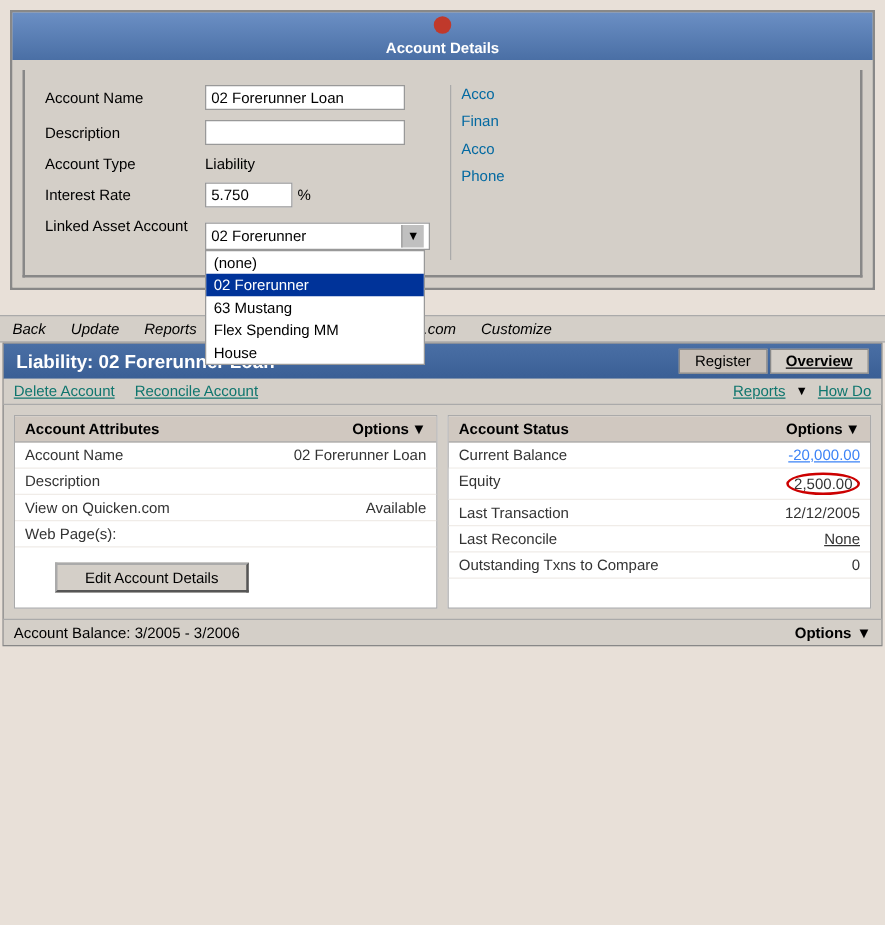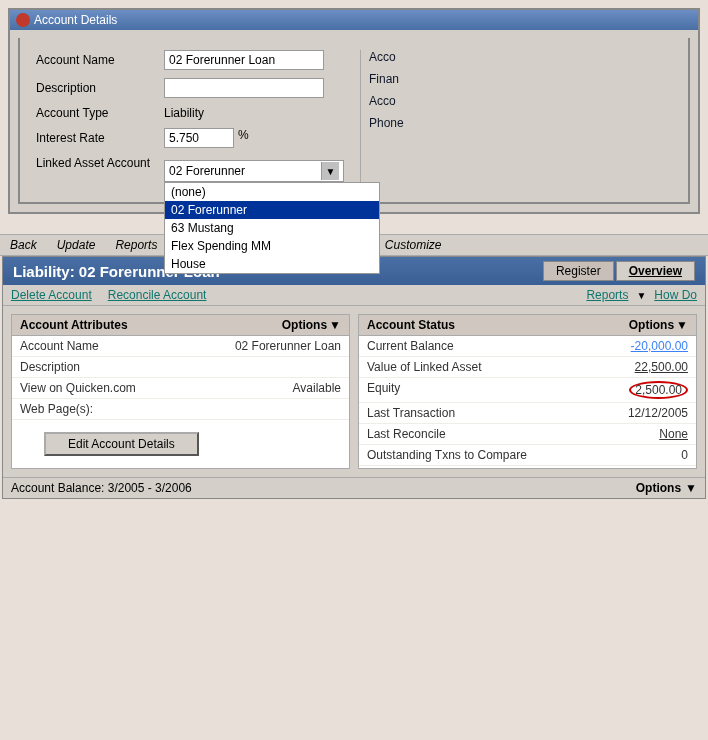--- a/index.html
+++ b/index.html
@@ -16,24 +16,25 @@
       background: #d4cfc8;
       border: 2px solid #888;
       margin: 8px;
       position: relative;
     }
     .dialog-titlebar {
       background: linear-gradient(to bottom, #6b8fc4, #4a6fa5);
       color: white;
       padding: 3px 6px;
       font-size: 12px;
-      font-weight: normal;
+      font-weight: bold;
       display: flex;
       align-items: center;
       gap: 4px;
+      flex-direction: column;
     }
     .dialog-titlebar-icon {
       width: 14px;
       height: 14px;
       background: #c0392b;
       border-radius: 50%;
       display: inline-block;
     }
     .dialog-body {
       padding: 8px;
@@ -94,21 +95,21 @@
       padding: 2px 4px;
       font-size: 12px;
       width: 160px;
       height: 20px;
     }
     .form-value {
       font-size: 12px;
     }
     .interest-row {
       display: flex;
-      align-items: flex-start;
+      align-items: center;
       gap: 4px;
     }
     .interest-input {
       background: white;
       border: 1px solid #999;
       padding: 2px 4px;
       font-size: 12px;
       width: 70px;
       height: 20px;
     }
@@ -142,39 +143,39 @@
       display: flex;
       align-items: center;
       justify-content: center;
       cursor: pointer;
       font-size: 10px;
     }
     .dropdown-list {
       position: absolute;
       top: 22px;
       left: 0;
-      width: 216px;
+      width: 176px;
       background: white;
       border: 1px solid #999;
       z-index: 10;
     }
     .dropdown-item {
       padding: 2px 6px;
       font-size: 12px;
       cursor: pointer;
     }
     .dropdown-item.selected {
       background: #003399;
       color: white;
     }
 
     
     .right-col-label {
       font-size: 12px;
-      color: #0f172a;
+      color: #0369a1;
       overflow: hidden;
       white-space: nowrap;
     }
 
     
     .section-divider {
       height: 12px;
       background: #e8e0d8;
     }
 
@@ -508,24 +509,20 @@
           <span>Options</span>
           <span>▼</span>
         </div>
       </div>
 
       <div class="panel-row">
         <span class="panel-row-label">Current Balance</span>
         <span class="panel-row-value negative">-20,000.00</span>
       </div>
 
-      <div class="panel-row">
-        <span class="panel-row-label">Value of Linked Asset</span>
-        <span class="panel-row-value link">22,500.00</span>
-      </div>
 
       <div class="panel-row equity-row">
         <span class="panel-row-label">Equity</span>
         <span class="panel-row-value">
           <span class="equity-circle">2,500.00</span>
         </span>
       </div>
 
       <div class="panel-row">
         <span class="panel-row-label">Last Transaction</span>

